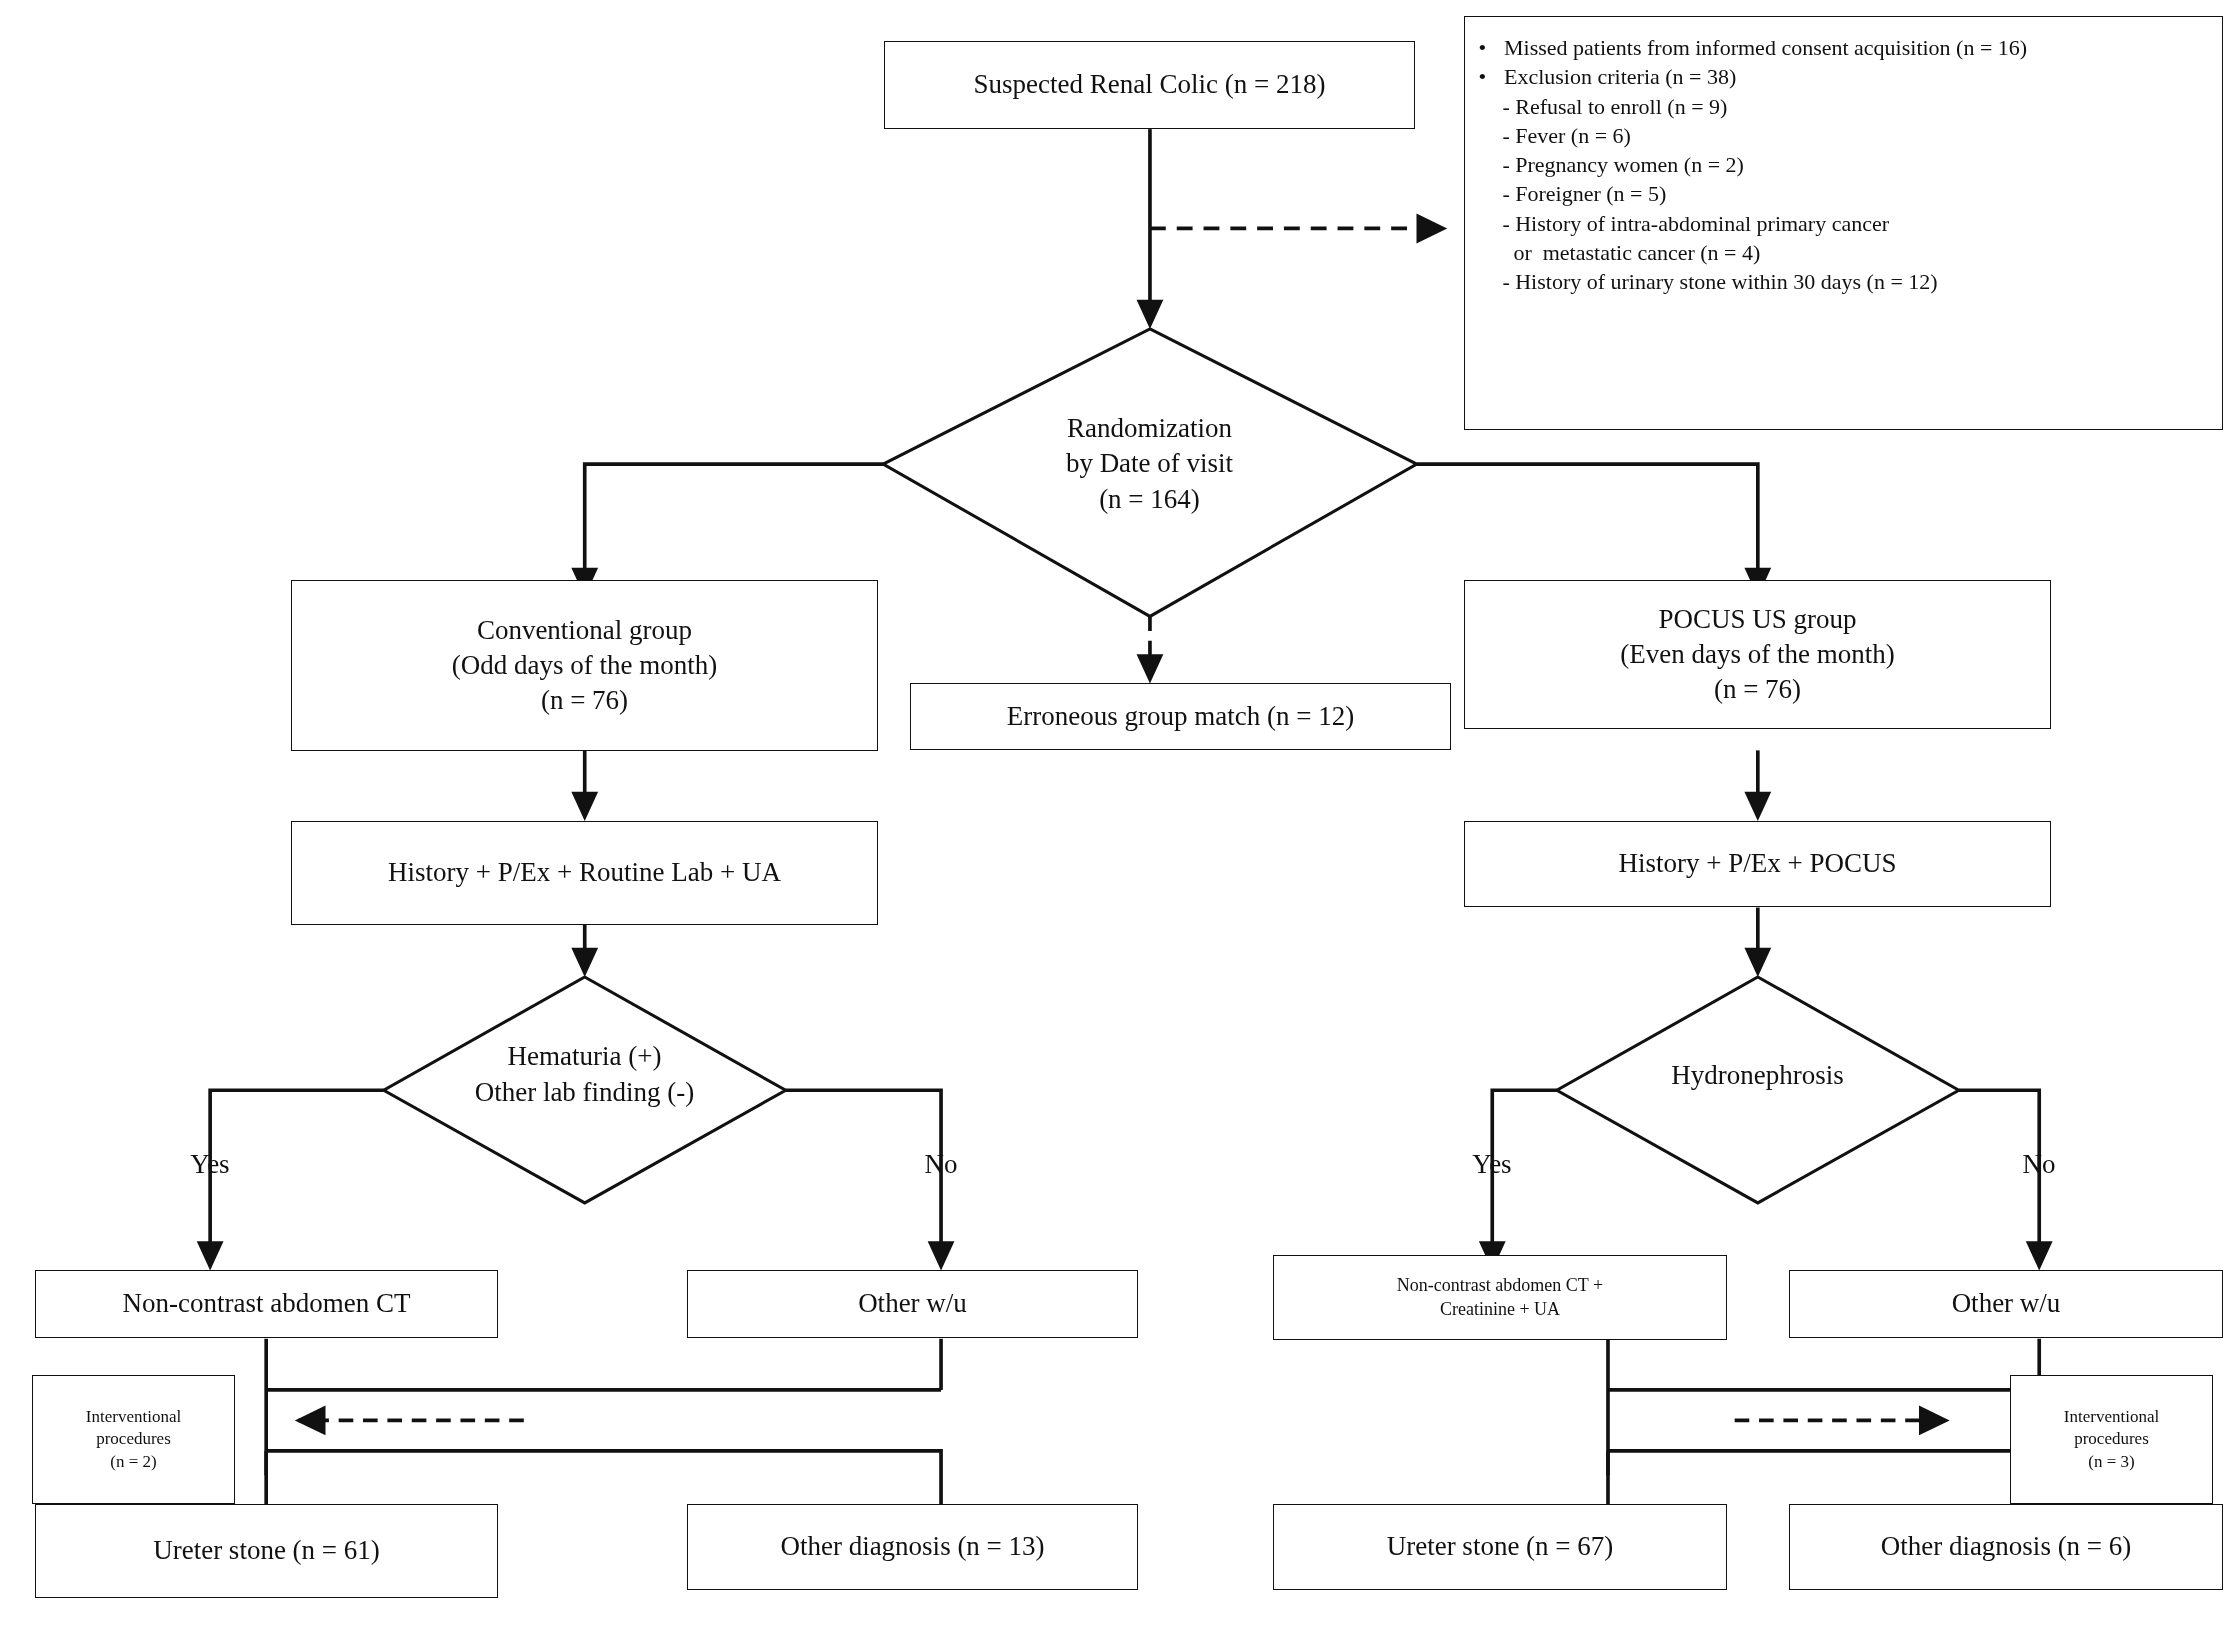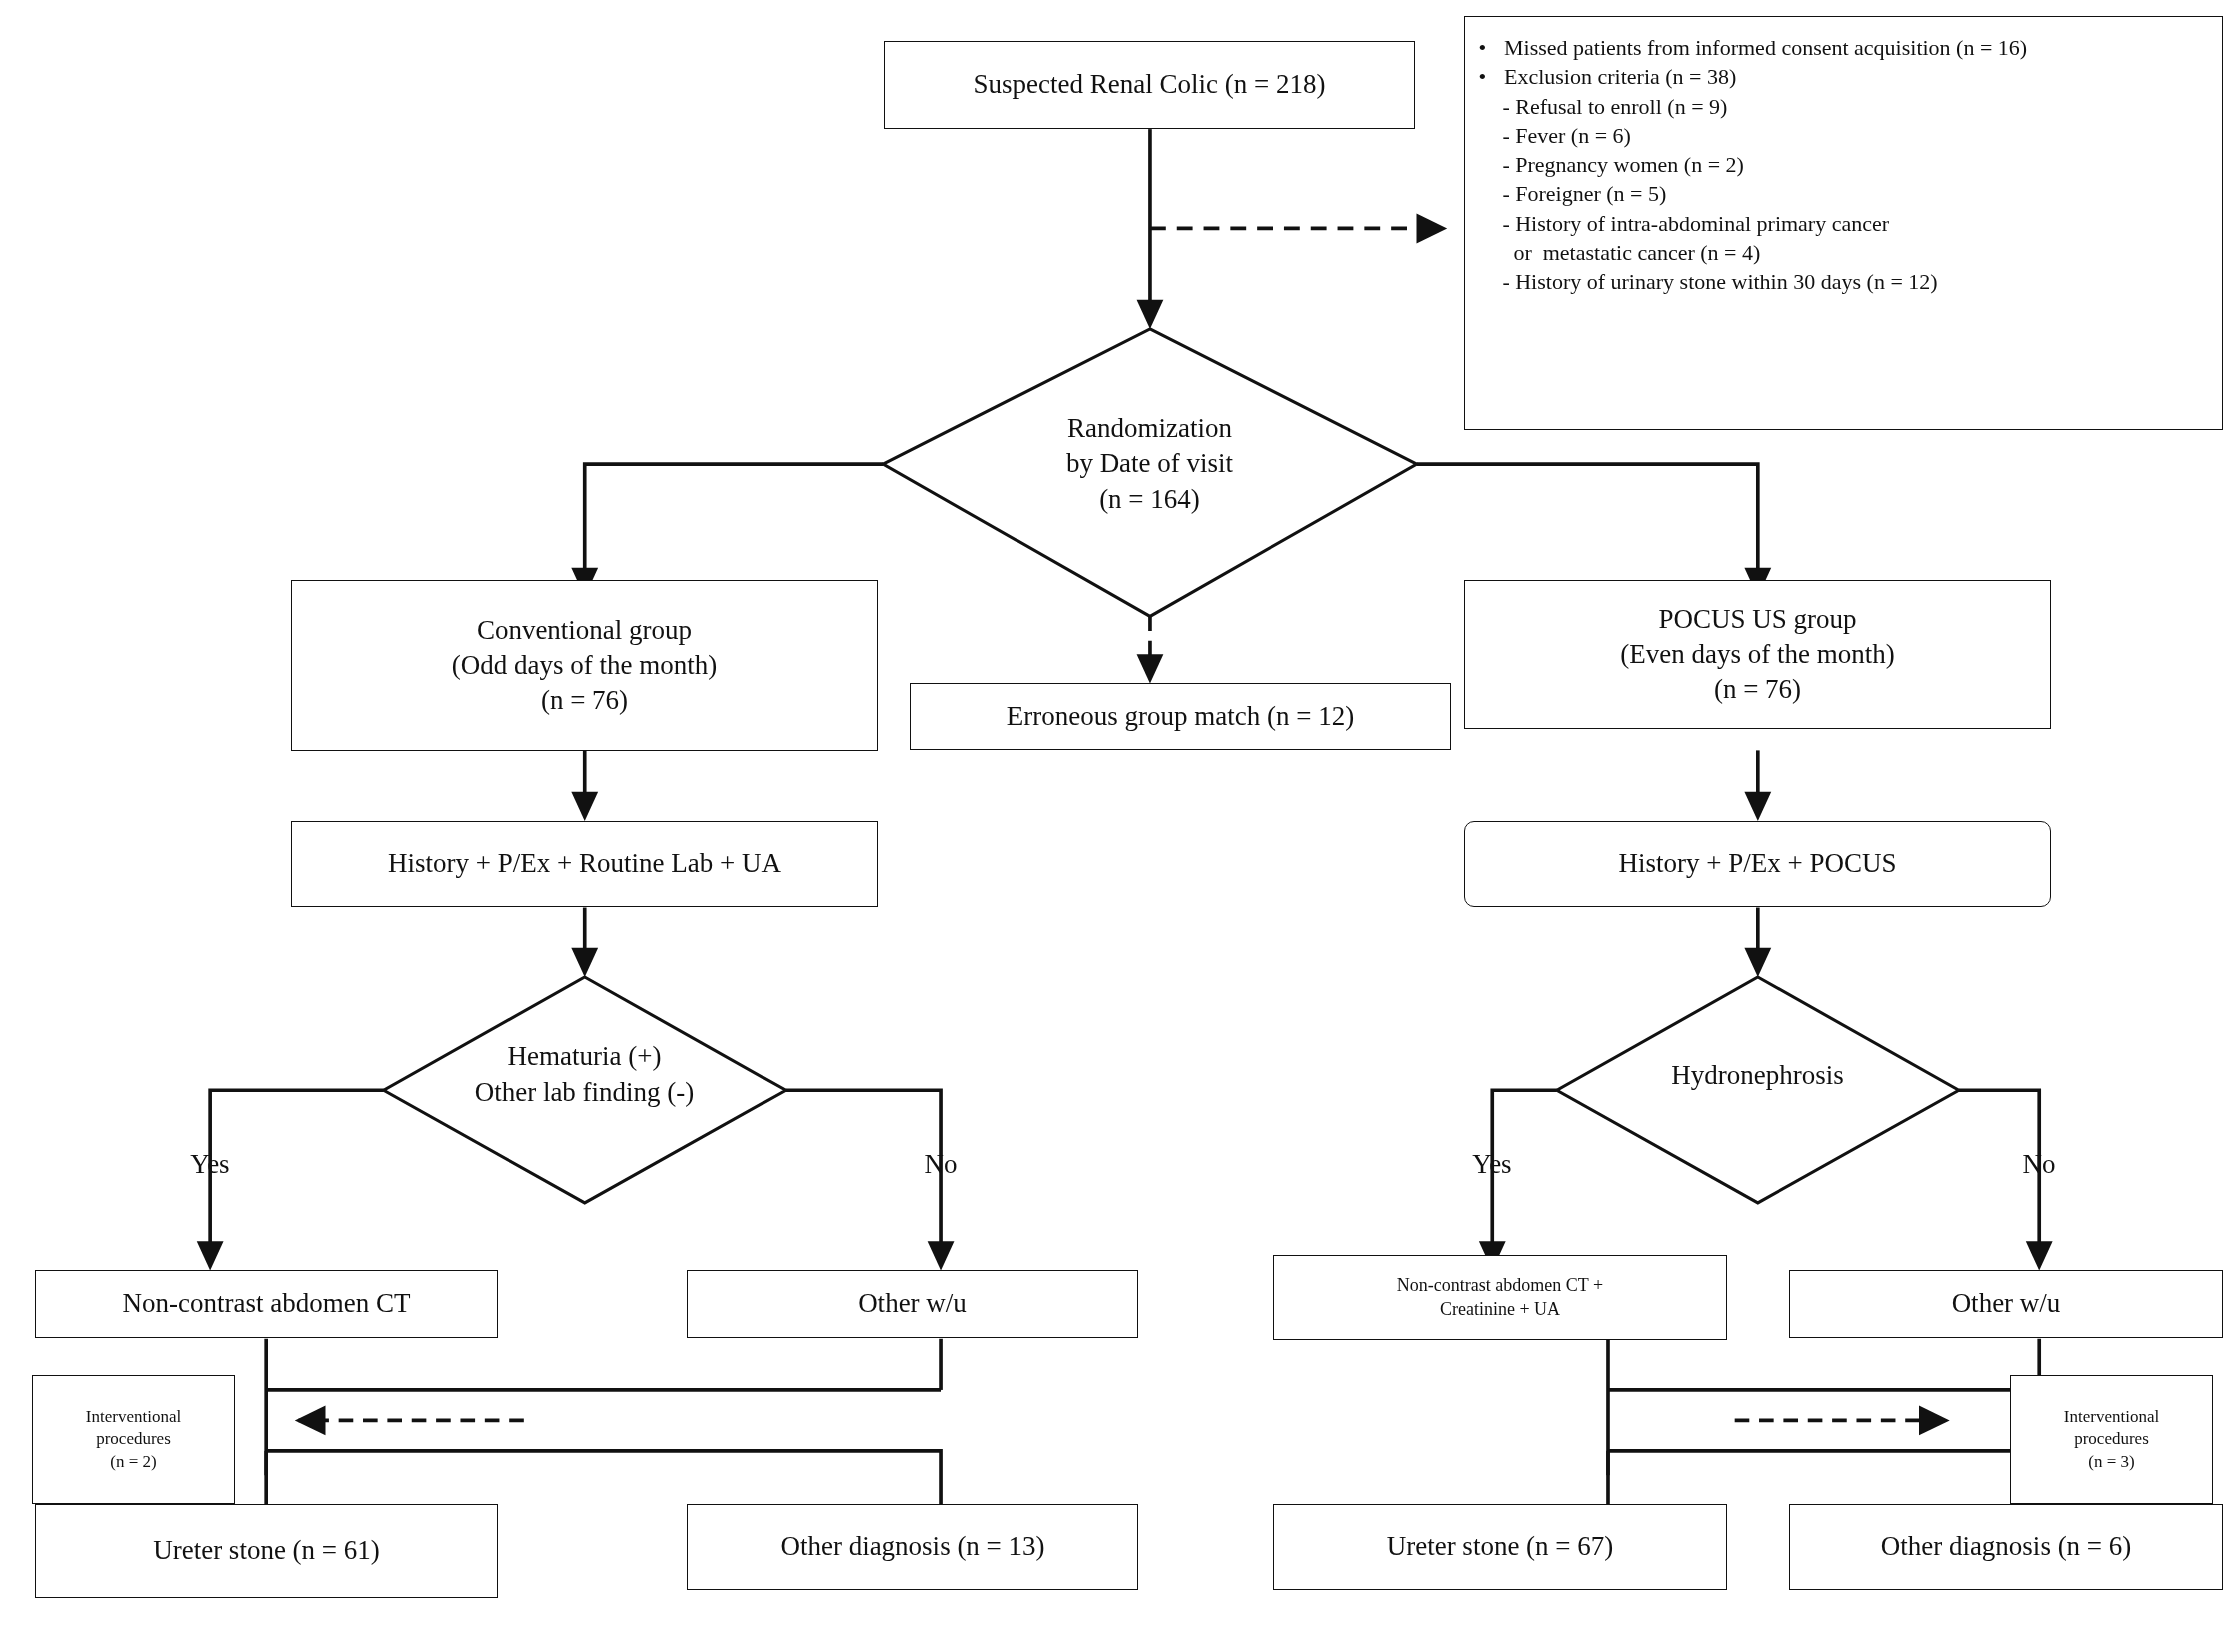--- a/index.html
+++ b/index.html
@@ -153,25 +153,25 @@
   </div>
 
   <div class="nodebox f44" style="left:1464px;top:580px;width:587px;height:149px;">
     <div class="inner">
       <div>POCUS US group</div>
       <div>(Even days of the month)</div>
       <div>(n = 76)</div>
     </div>
   </div>
 
-  <div class="nodebox f44" style="left:291px;top:821px;width:587px;height:86px;">
+  <div class="nodebox f44" style="left:291px;top:821px;width:587px;height:104px;">
     <span class="inner">History + P/Ex + Routine Lab + UA</span>
   </div>
 
-  <div class="nodebox f44" style="left:1464px;top:821px;width:587px;height:86px;border-radius:10px;">
+  <div class="nodebox f44" style="left:1464px;top:821px;width:587px;height:86px;">
     <span class="inner">History + P/Ex + POCUS</span>
   </div>
 
   <div class="diamond-label f44" style="left:420px;top:1029px;width:329px;height:91px;">
     <div>
       <div>Hematuria (+)</div>
       <div>Other lab finding  (-)</div>
     </div>
   </div>
 

